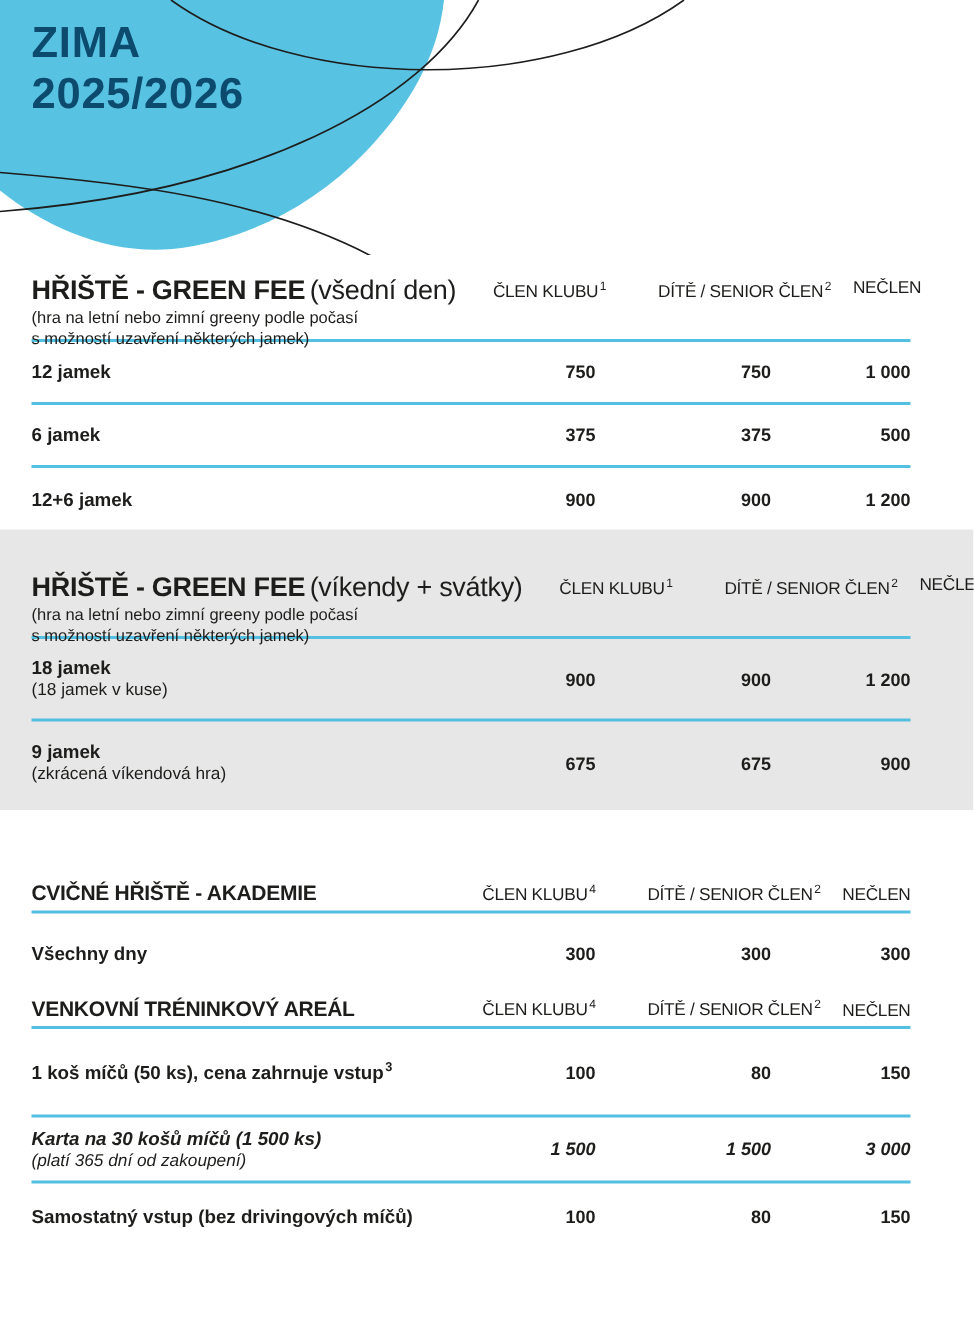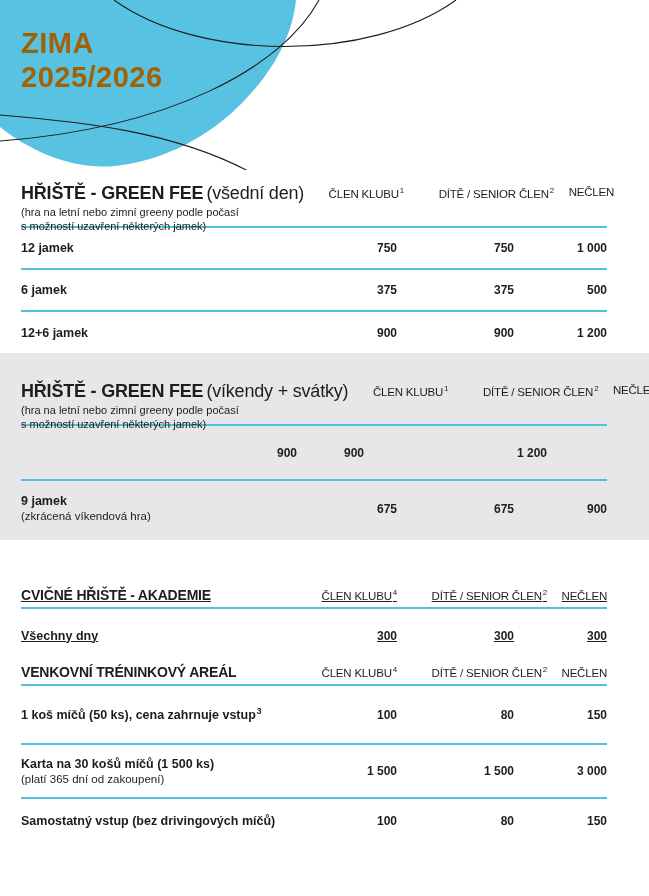--- a/index.html
+++ b/index.html
@@ -16,31 +16,31 @@
     font-family:"Liberation Sans", sans-serif;
     overflow:hidden;
     position:relative;
   }
   
   .page-header{position:relative;height:170px;}
   .page-header svg{position:absolute;inset:0;width:649px;height:170px;}
   .blob{fill:var(--accent);}
   .curve{fill:none;stroke:var(--ink);stroke-width:1.1;}
   .page-title{
-    position:absolute;left:21px;top:26px;
-    color:#a16207;font-weight:bold;font-size:29px;line-height:34px;
+    position:absolute;left:21px;top:12px;
+    color:#0c4a6e;font-weight:bold;font-size:29px;line-height:34px;
     letter-spacing:0.5px;
   }
   
   .section{width:649px;}
   .inner{margin-left:21px;width:586px;}
   .grid{display:grid;grid-template-columns:1fr 100px 150px 60px;}
   .section.gray{background:var(--gray);padding-top:28px;padding-bottom:4px;}
   .sec1{margin-top:13px;}
-  .sec3{margin-top:45px;text-decoration:underline;}
+  .sec3{margin-top:45px;}
   .sec4{}
 
   
   .t-head{height:45px;border-bottom:2px solid var(--line);align-items:start;}
   .sec-title{font-size:18px;font-weight:bold;white-space:nowrap;letter-spacing:-0.2px;}
   .sec-title .suffix{font-weight:normal;margin-left:3px;}
   .sec-sub{font-size:11px;line-height:12px;margin-top:2px;white-space:nowrap;}
   .col-h{
     font-size:11.5px;text-align:right;white-space:nowrap;
     padding-top:3px;letter-spacing:-0.2px;
@@ -48,21 +48,21 @@
   .col-h sup{font-size:8px;margin-left:1px;}
 
   
   .t-head-sm{height:24px;border-bottom:2px solid var(--line);align-items:baseline;}
   .sec-title-sm{font-size:14px;font-weight:bold;white-space:nowrap;letter-spacing:-0.2px;}
 
   
   .t-row{border-bottom:2px solid var(--line);align-items:center;}
   .t-row.last{border-bottom:none;}
   .h46{height:42px;} .h41{height:41px;} .h55{height:55px;}
-  .h53{height:53px;} .h59{height:59px;} .h54{height:54px;} .h44{height:44px;}
+  .h53{height:53px;} .h59{height:59px;} .h54{height:44px;font-style:italic;} .h44{height:44px;}
   .row-label{font-size:12.5px;font-weight:bold;white-space:nowrap;}
   .row-label sup{font-size:8.5px;margin-left:1px;}
   .row-sub{font-size:11.5px;font-weight:normal;line-height:14px;margin-top:1px;white-space:nowrap;}
   .val{font-size:12px;font-weight:bold;text-align:right;white-space:nowrap;}
   .val.c2{padding-right:33px;}
 </style>
 </head>
 <body>
 
 <div class="page-header">
@@ -123,20 +123,24 @@
         </div>
         <div class="sec-sub">(hra na letní nebo zimní greeny podle počasí</div>
         <div class="sec-sub">s možností uzavření některých jamek)</div>
       </div>
       <div class="col-h"><span>ČLEN KLUBU</span><sup>1</sup></div>
       <div class="col-h"><span>DÍTĚ / SENIOR ČLEN</span><sup>2</sup></div>
       <div class="col-h"><span>NEČLEN</span></div>
     </div>
 
     <div class="grid t-row h55">
+      <div>
+        <div class="row-label">18 jamek</div>
+        <div class="row-sub">(18 jamek v kuse)</div>
+      </div>
       <div class="val">900</div>
       <div class="val c2">900</div>
       <div class="val">1 200</div>
     </div>
     <div class="grid t-row h55 last">
       <div>
         <div class="row-label">9 jamek</div>
         <div class="row-sub">(zkrácená víkendová hra)</div>
       </div>
       <div class="val">675</div>

